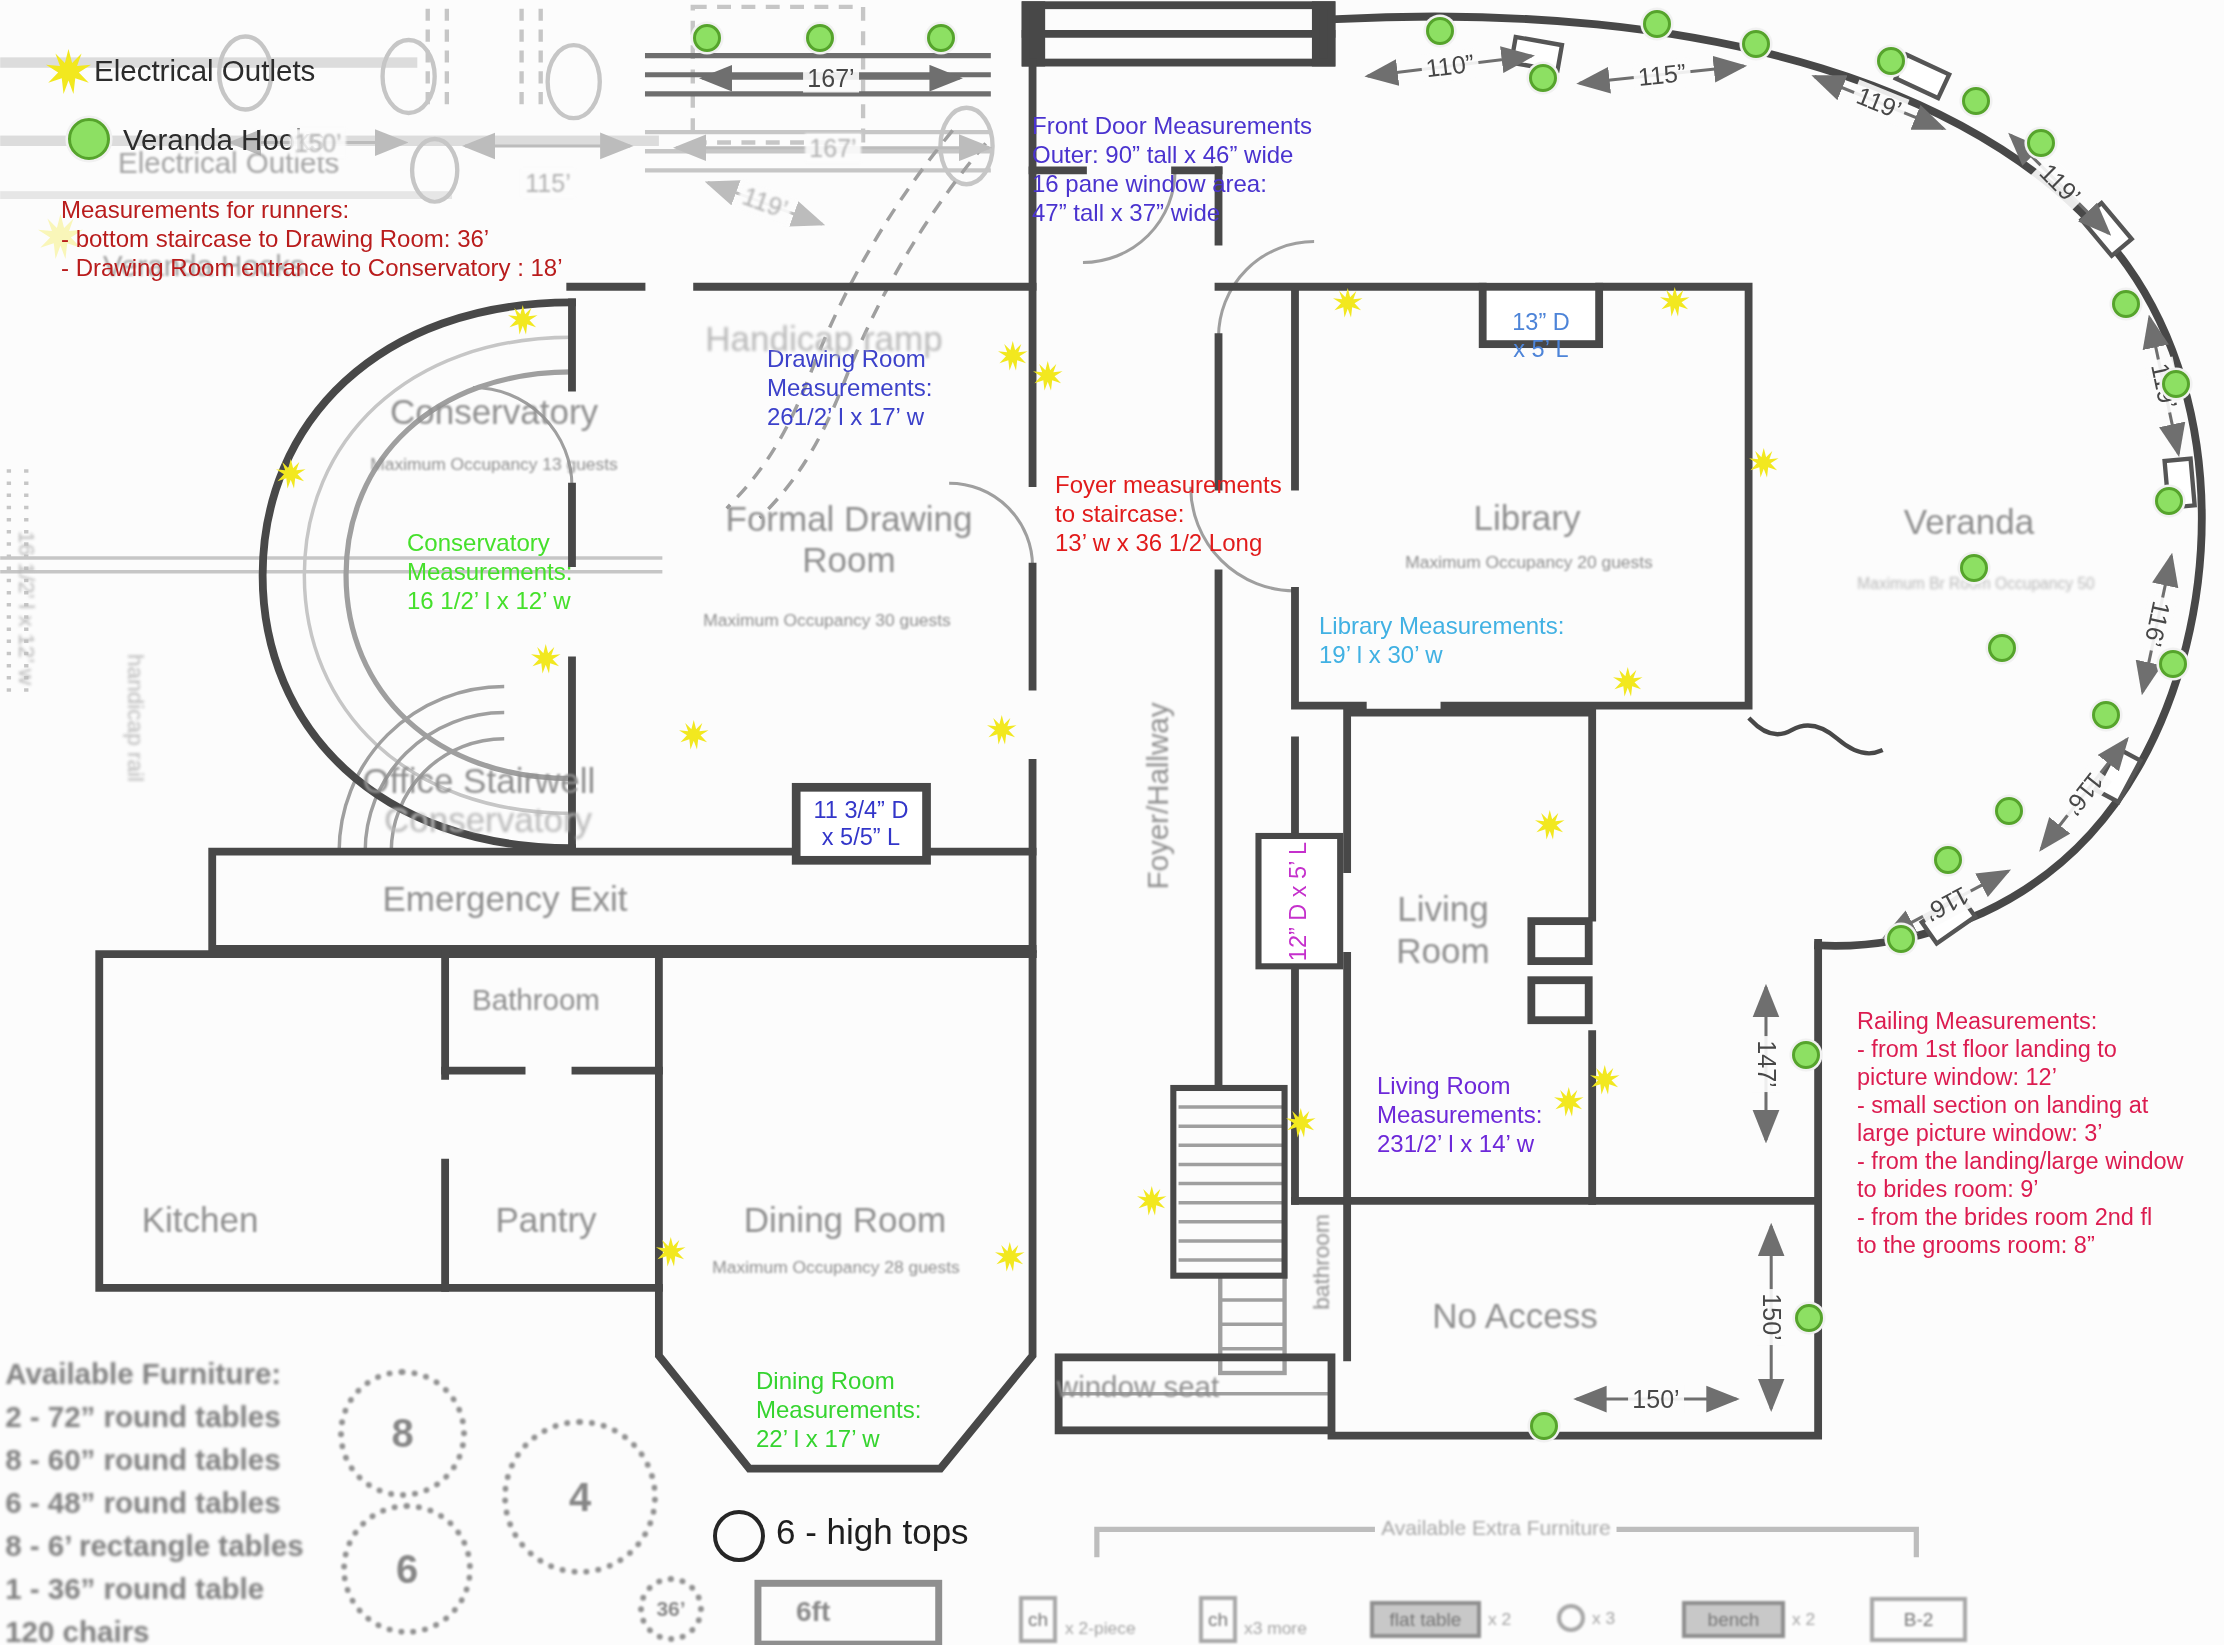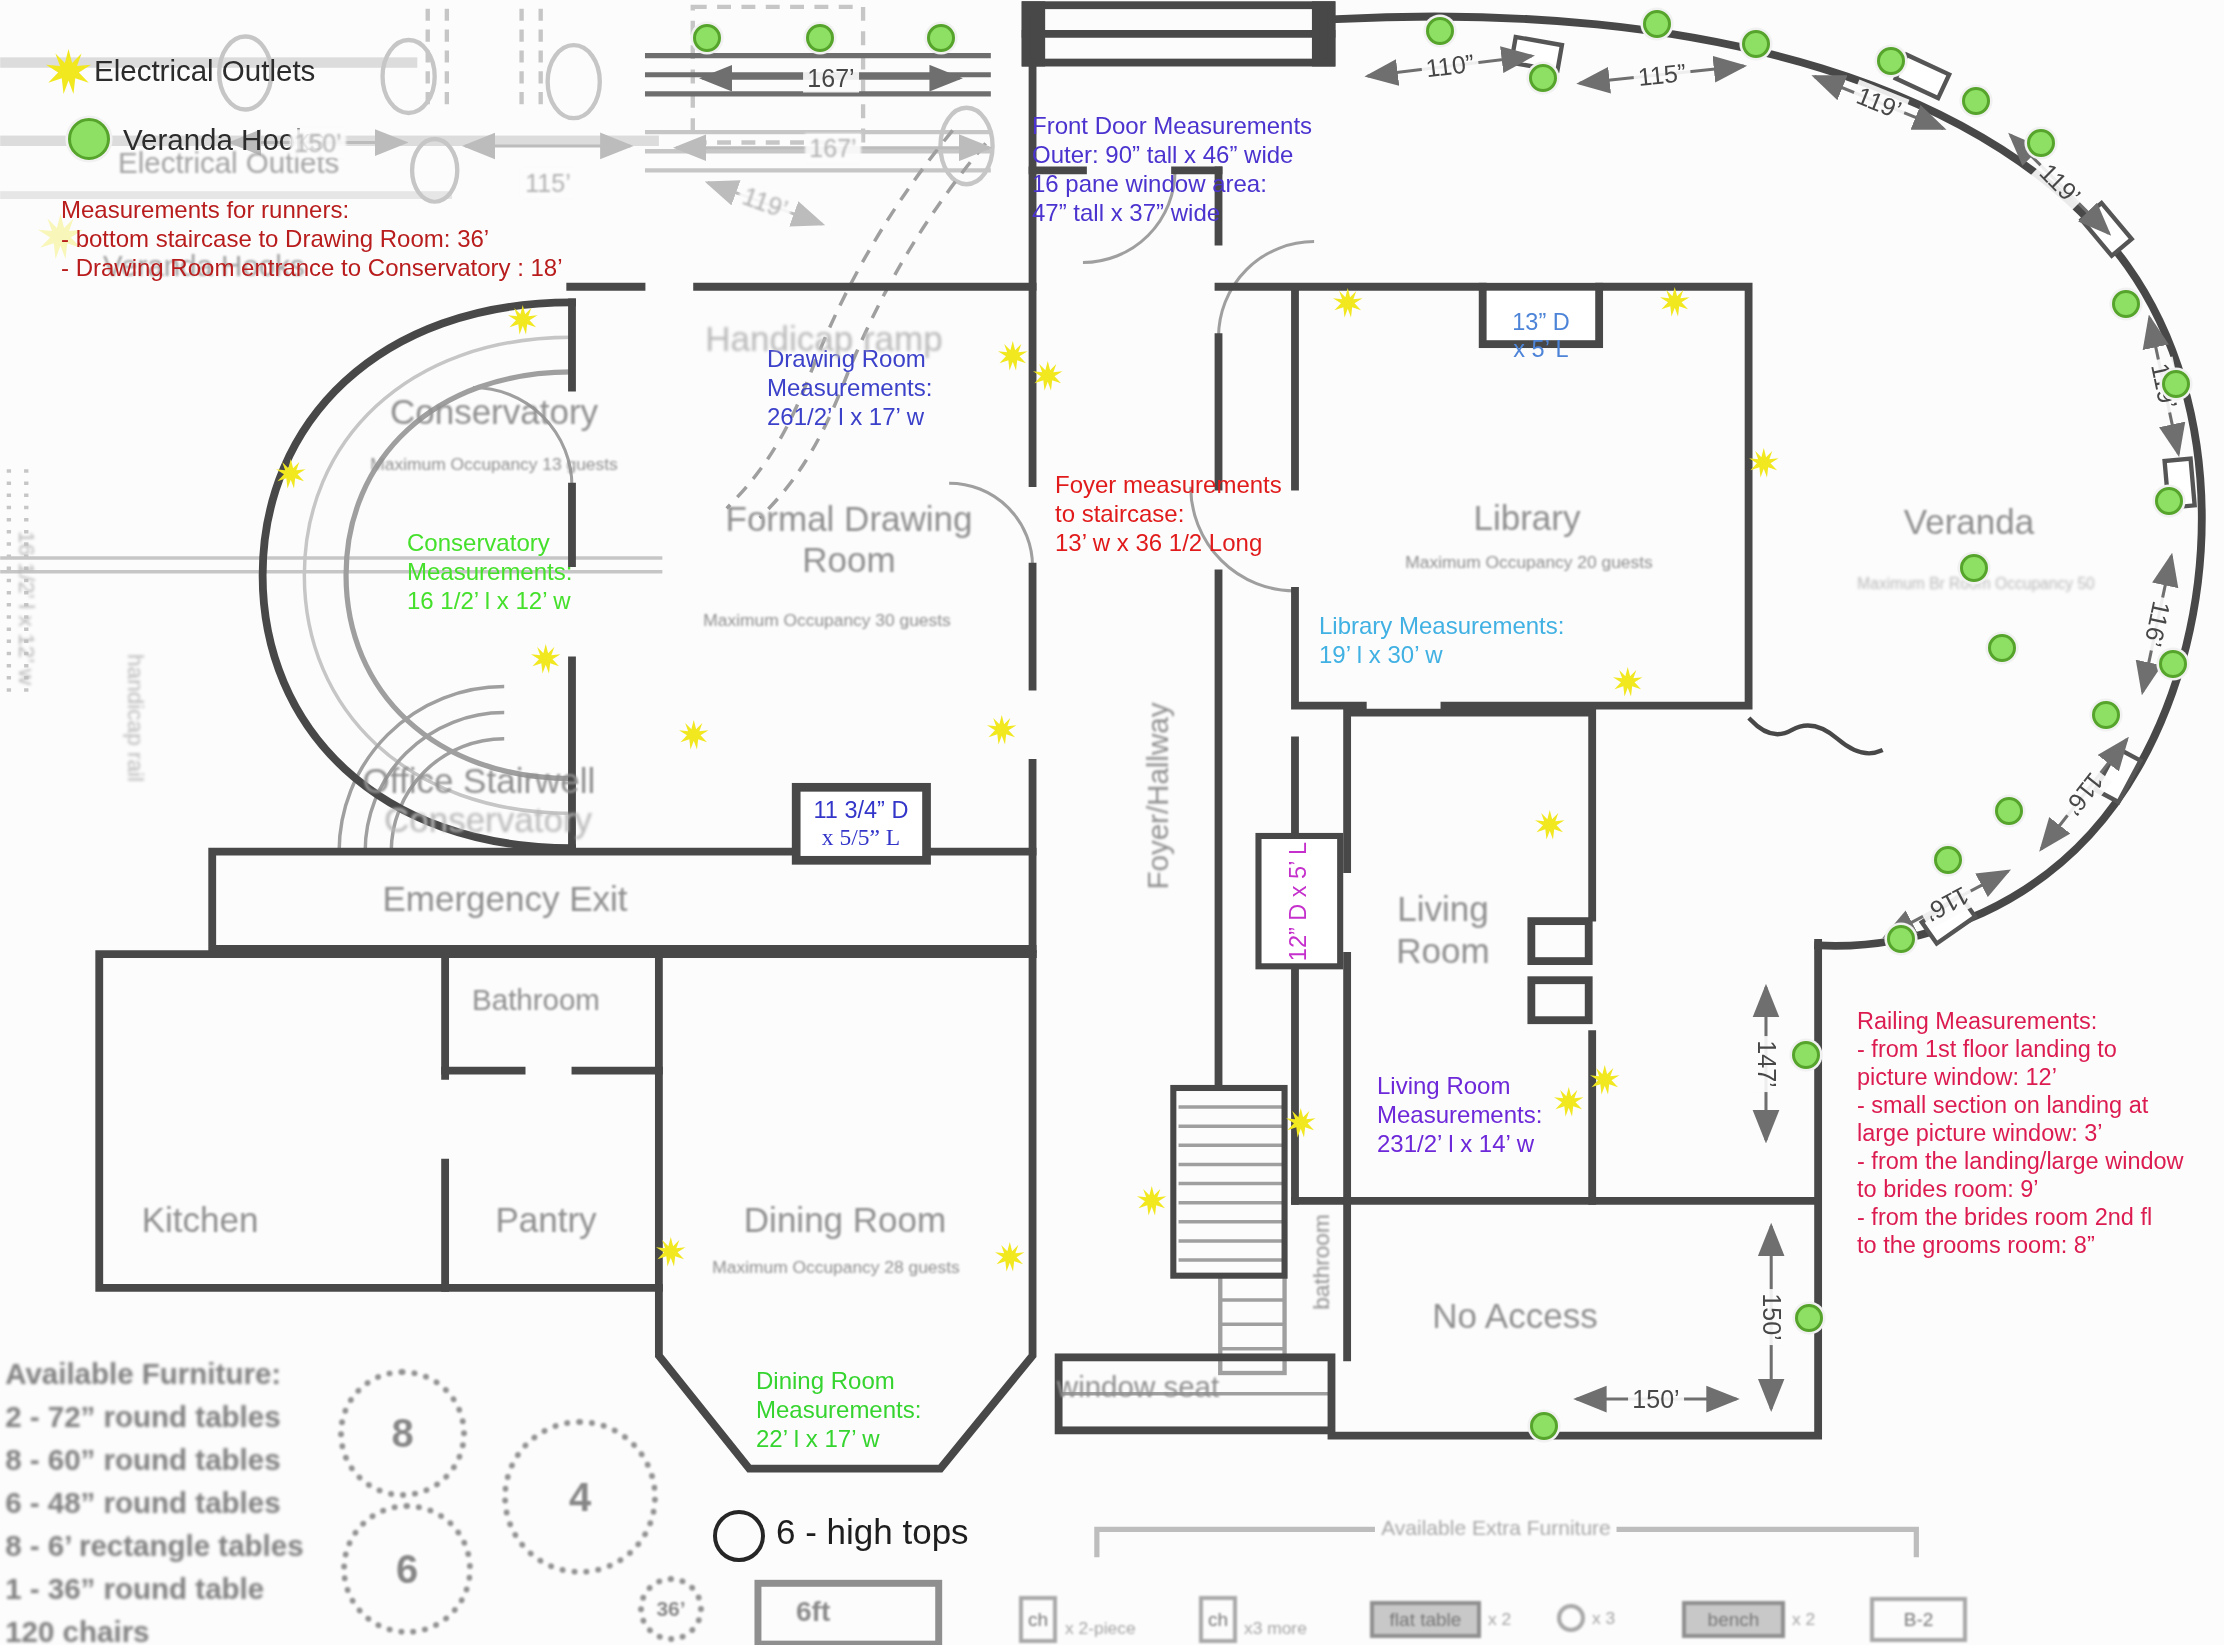--- a/index.html
+++ b/index.html
@@ -280,21 +280,21 @@
     <div style="position: absolute; left: 318px; top: 143px; font-size: 25px; white-space: nowrap; padding: 0px 4.3px; transform: translate(-50%, -50%) rotate(0deg); background: rgba(252, 252, 252, 0.9); color: rgb(178, 178, 178); filter: blur(0.9px);">150’</div>
     <div style="position: absolute; left: 548px; top: 146px; font-size: 25px; white-space: nowrap; padding: 0px 4.3px; transform: translate(-50%, -50%) rotate(0deg); background: rgba(252, 252, 252, 0.9); color: rgb(178, 178, 178); filter: blur(0.9px); margin-top: 37px;">115’</div>
     <div style="position: absolute; left: 833px; top: 148px; font-size: 25px; white-space: nowrap; padding: 0px 4.3px; transform: translate(-50%, -50%) rotate(0deg); background: rgba(252, 252, 252, 0.9); color: rgb(178, 178, 178); filter: blur(0.9px);">167’</div>
     <div style="position: absolute; left: 765px; top: 203px; font-size: 25px; white-space: nowrap; padding: 0px 4.3px; transform: translate(-50%, -50%) rotate(20deg); background: rgba(252, 252, 252, 0.9); color: rgb(178, 178, 178); filter: blur(0.9px);">119’</div>
     <div style="position: absolute; left: 1483px; top: 287px; width: 116px; height: 57px; display: flex; flex-direction: column; align-items: center; justify-content: center; color: rgb(77, 132, 216); font-size: 23.5px; line-height: 27px;">
       <div style="white-space: nowrap; margin-top: 40px;">13” D</div>
       <div style="white-space: nowrap;">x 5’ L</div>
     </div>
     <div style="position: absolute; left: 796px; top: 787px; width: 130px; height: 73px; display: flex; flex-direction: column; align-items: center; justify-content: center; color: rgb(51, 54, 201); font-size: 23.5px; line-height: 27px;">
       <div style="white-space: nowrap;">11 3/4” D</div>
-      <div style="white-space: nowrap; font-family: Liberation Serif, serif;">x 5/5” L</div>
+      <div style="white-space: nowrap;">x 5/5” L</div>
     </div>
     <div style="position: absolute; left: 1258px; top: 836px; width: 82px; height: 130px; display: flex; flex-direction: column; align-items: center; justify-content: center; color: rgb(197, 48, 204); font-size: 23.5px; line-height: 27px;">
       <div style="white-space: nowrap; transform: rotate(-90deg);">12” D x 5’ L</div>
     </div>
     <div class="star" style="position: absolute; left: 508px; top: 305px;"></div>
     <div class="star" style="position: absolute; left: 998px; top: 341px;"></div>
     <div class="star" style="position: absolute; left: 1033px; top: 361px;"></div>
     <div class="star" style="position: absolute; left: 1333px; top: 288px;"></div>
     <div class="star" style="position: absolute; left: 1660px; top: 287px;"></div>
     <div class="star" style="position: absolute; left: 276px; top: 459px;"></div>

